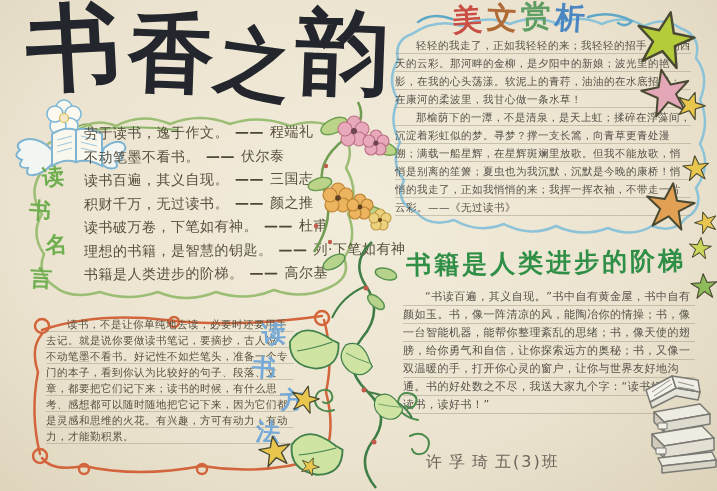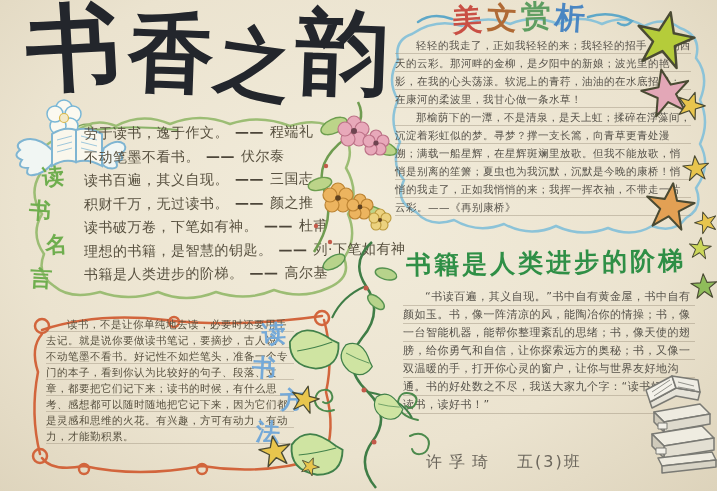--- a/index.html
+++ b/index.html
@@ -51,21 +51,21 @@
   
   .ladder-title{position:absolute;left:406px;top:246px;width:300px;
     font-size:25px;font-weight:bold;color:#2f8f46;letter-spacing:3px;
     transform:rotate(-1deg);white-space:nowrap;}
   .ladder-text{position:absolute;left:403px;top:288px;width:292px;
     font-size:11px;line-height:18px;letter-spacing:0.5px;color:#56524a;
     text-indent:2em;
     background-image:repeating-linear-gradient(to bottom,transparent 0,transparent 17px,rgba(150,138,118,.42) 17px,rgba(150,138,118,.42) 18px);}
   
   .signature{position:absolute;left:426px;top:452px;color:#6b665c;font-size:16px;}
-  .sig-name{letter-spacing:7px;margin-right:22px;}
+  .sig-name{letter-spacing:7px;}
   .sig-class{letter-spacing:2px;text-align:center;}
   svg{display:block;}
 </style>
 </head>
 <body>
 
 <div class="page">
 
   <div>
     <span class="tchar t0">书</span>
@@ -168,21 +168,21 @@
     <path d="M2,9 Q24,2 46,13 Q40,20 32,15" stroke="#5fa8c8" stroke-width="2.5" fill="none" stroke-linecap="round"></path>
   </svg>
 
   <span class="hchar h0">美</span>
   <span class="hchar h1">文</span>
   <span class="hchar h2">赏</span>
   <span class="hchar h3">析</span>
 
   <div class="essay-text">
     <p><span>轻轻的我走了，正如我轻轻的来；我轻轻的招手，作别西天的云彩。那河畔的金柳，是夕阳中的新娘；波光里的艳影，在我的心头荡漾。软泥上的青荇，油油的在水底招摇；在康河的柔波里，我甘心做一条水草！</span></p>
-    <p><span>那榆荫下的一潭，不是清泉，是天上虹；揉碎在浮藻间，沉淀着彩虹似的梦。寻梦？撑一支长篙，向青草更青处漫溯；满载一船星辉，在星辉斑斓里放歌。但我不能放歌，悄悄是别离的笙箫；夏虫也为我沉默，沉默是今晚的康桥！悄悄的我走了，正如我悄悄的来；我挥一挥衣袖，不带走一片云彩。</span><span>——《再别康桥》</span></p>
+    <p><span>那榆荫下的一潭，不是清泉，是天上虹；揉碎在浮藻间，沉淀着彩虹似的梦。寻梦？撑一支长篙，向青草更青处漫溯；满载一船星辉，在星辉斑斓里放歌。但我不能放歌，悄悄是别离的笙箫；夏虫也为我沉默，沉默是今晚的康桥！悄悄的我走了，正如我悄悄的来；我挥一挥衣袖，不带走一片云彩。</span><span>——《无过读书》</span></p>
   </div>
 
   <div class="ladder-title">书籍是人类进步的阶梯</div>
   <div class="ladder-text">“书读百遍，其义自现。”书中自有黄金屋，书中自有颜如玉。书，像一阵清凉的风，能陶冶你的情操；书，像一台智能机器，能帮你整理紊乱的思绪；书，像天使的翅膀，给你勇气和自信，让你探索远方的奥秘；书，又像一双温暖的手，打开你心灵的窗户，让你与世界友好地沟通。书的好处数之不尽，我送大家九个字：“读书好，好读书，读好书！”</div>
 
   <svg class="abs" style="left:392px;top:388px;" width="30" height="34" viewBox="0 0 30 34">
     <path d="M26,32 Q6,28 6,14 Q8,2 20,6 Q28,10 22,18 Q18,22 14,18" stroke="#4c8a4c" stroke-width="2" fill="none" stroke-linecap="round"></path>
   </svg>
 
   <svg class="abs" style="left:638px;top:364px;" width="82" height="112" viewBox="0 0 82 112">

